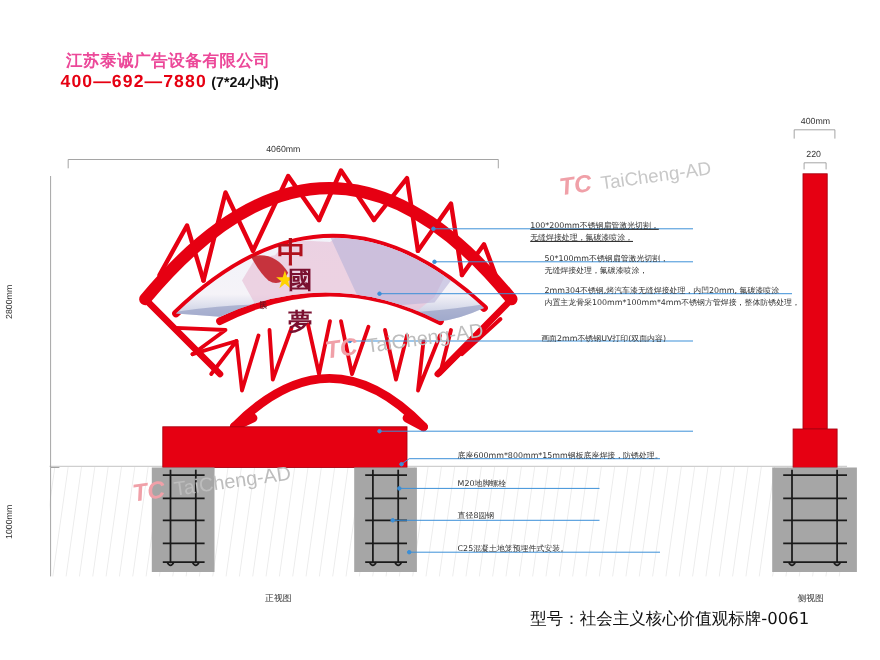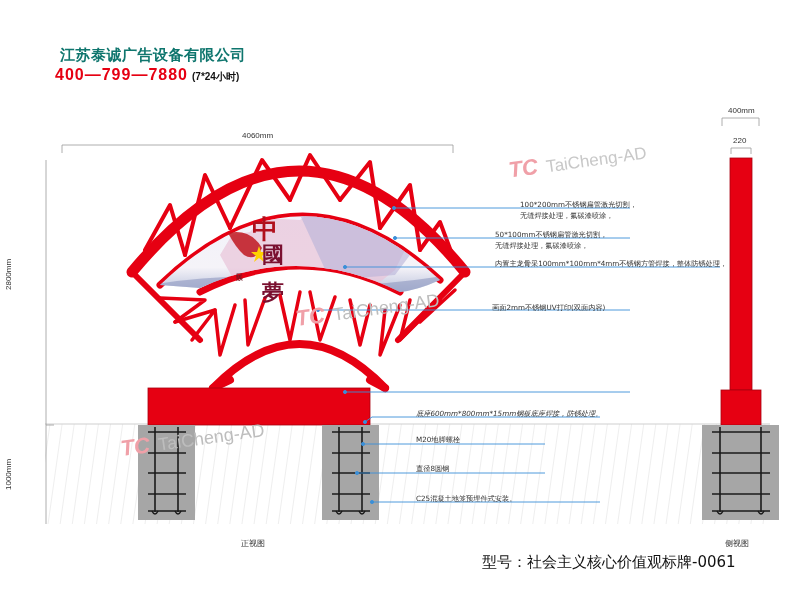--- a/index.html
+++ b/index.html
@@ -1,33 +1,33 @@
 <!DOCTYPE html>
 <html><head>
 <meta charset="utf-8">
 <style>
   html, body { margin:0; padding:0; }
   body { width:800px; height:600px; position:relative; background:#ffffff; overflow:hidden;
          font-family:"DejaVu Sans", sans-serif; color:#222; }
   .abs { position:absolute; }
-  .company { left:60px; top:46px; font-size:15px; font-weight:bold; color:#0f766e; letter-spacing:0.5px; }
+  .company { left:60px; top:46px; font-size:15px; font-weight:bold; color:#ec4899; letter-spacing:0.5px; }
   .phone { left:55px; top:66px; font-size:16px; font-weight:bold; color:#e60012; font-family:"Liberation Sans", sans-serif; letter-spacing:1px; }
-  .phone small { font-size:10px; color:#111; font-weight:bold; letter-spacing:0; margin-left:4px; }
+  .phone small { font-size:13px; color:#111; font-weight:bold; letter-spacing:0; margin-left:4px; }
   .dim { font-size:8px; color:#333; font-family:"Liberation Sans", sans-serif; }
   .note { font-size:7.2px; color:#333; line-height:11px; white-space:nowrap; font-family:"DejaVu Sans", sans-serif; }
   .view-label { font-size:8px; color:#333; }
   .model { left:482px; top:553px; font-size:15px; color:#111; font-family:"DejaVu Sans", sans-serif; }
   svg { position:absolute; left:0; top:0; }
   .wm { font-family:"Liberation Sans", sans-serif; }
 </style>
 </head>
 <body>
 
 <div class="abs company">江苏泰诚广告设备有限公司</div>
-<div class="abs phone"><span>400—799—7880</span><small>(7*24小时)</small></div>
+<div class="abs phone"><span>400—692—7880</span><small>(7*24小时)</small></div>
 
 <svg width="800" height="600" viewBox="0 0 800 600">
   <defs>
     <pattern id="hatch" width="12" height="100" patternUnits="userSpaceOnUse" patternTransform="rotate(8)">
       <line x1="0" y1="0" x2="0" y2="100" stroke="#d6d6d6" stroke-width="0.8"></line>
     </pattern>
     <linearGradient id="sky" x1="0" y1="0" x2="0" y2="1">
       <stop offset="0" stop-color="#eef2fb"></stop>
       <stop offset="0.75" stop-color="#f5f3f8"></stop>
       <stop offset="1" stop-color="#a9b4d4"></stop>
@@ -192,37 +192,38 @@
   <span style="font-size:22px;font-weight:bold;color:#f0a0a8;font-style:italic;">TC</span>
   <span style="font-size:18px;color:#bdbdbd;margin-left:4px;">TaiCheng-AD</span>
 </div>
 
 <div class="abs dim" style="left:242px;top:131px;">4060mm</div>
 <div class="abs dim" style="left:4px;top:290px;transform:rotate(-90deg);transform-origin:left top;">2800mm</div>
 <div class="abs dim" style="left:4px;top:490px;transform:rotate(-90deg);transform-origin:left top;">1000mm</div>
 <div class="abs dim" style="left:728px;top:106px;">400mm</div>
 <div class="abs dim" style="left:733px;top:136px;">220</div>
 
-<div class="abs note" style="left:520px;top:199px;">
+<div class="abs note" style="left:482px;top:199px;text-decoration:underline;">
   <div>100*200mm不锈钢扁管激光切割，</div>
     <div>无缝焊接处理，氟碳漆喷涂，</div>
 </div>
 <div class="abs note" style="left:495px;top:229px;">
   <div>50*100mm不锈钢扁管激光切割，</div>
     <div>无缝焊接处理，氟碳漆喷涂，</div>
 </div>
 <div class="abs note" style="left:495px;top:258px;">
+  <div>2mm304不锈钢,烤汽车漆无缝焊接处理，内凹20mm, 氟碳漆喷涂</div>
     <div>内置主龙骨采100mm*100mm*4mm不锈钢方管焊接，整体防锈处理，</div>
 </div>
 <div class="abs note" style="left:492px;top:302px;">
   <div>画面2mm不锈钢UV打印(双面内容)</div>
 </div>
 <div class="abs note" style="left:416px;top:383px;">
 </div>
-<div class="abs note" style="left:416px;top:408px;font-style:italic;">
+<div class="abs note" style="left:416px;top:408px;">
   <div>底座600mm*800mm*15mm钢板底座焊接，防锈处理。</div>
 </div>
 <div class="abs note" style="left:416px;top:434px;">
   <div>M20地脚螺栓</div>
 </div>
 <div class="abs note" style="left:416px;top:463px;">
   <div>直径8圆钢</div>
 </div>
 <div class="abs note" style="left:416px;top:493px;">
   <div>C25混凝土地笼预埋件式安装。</div>

